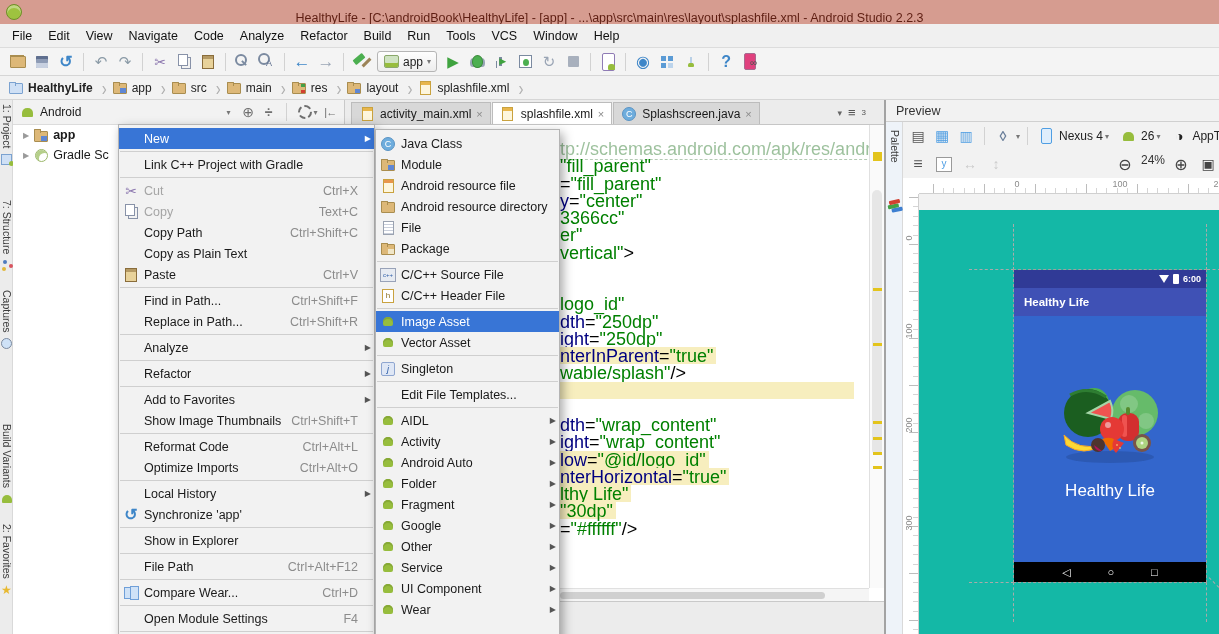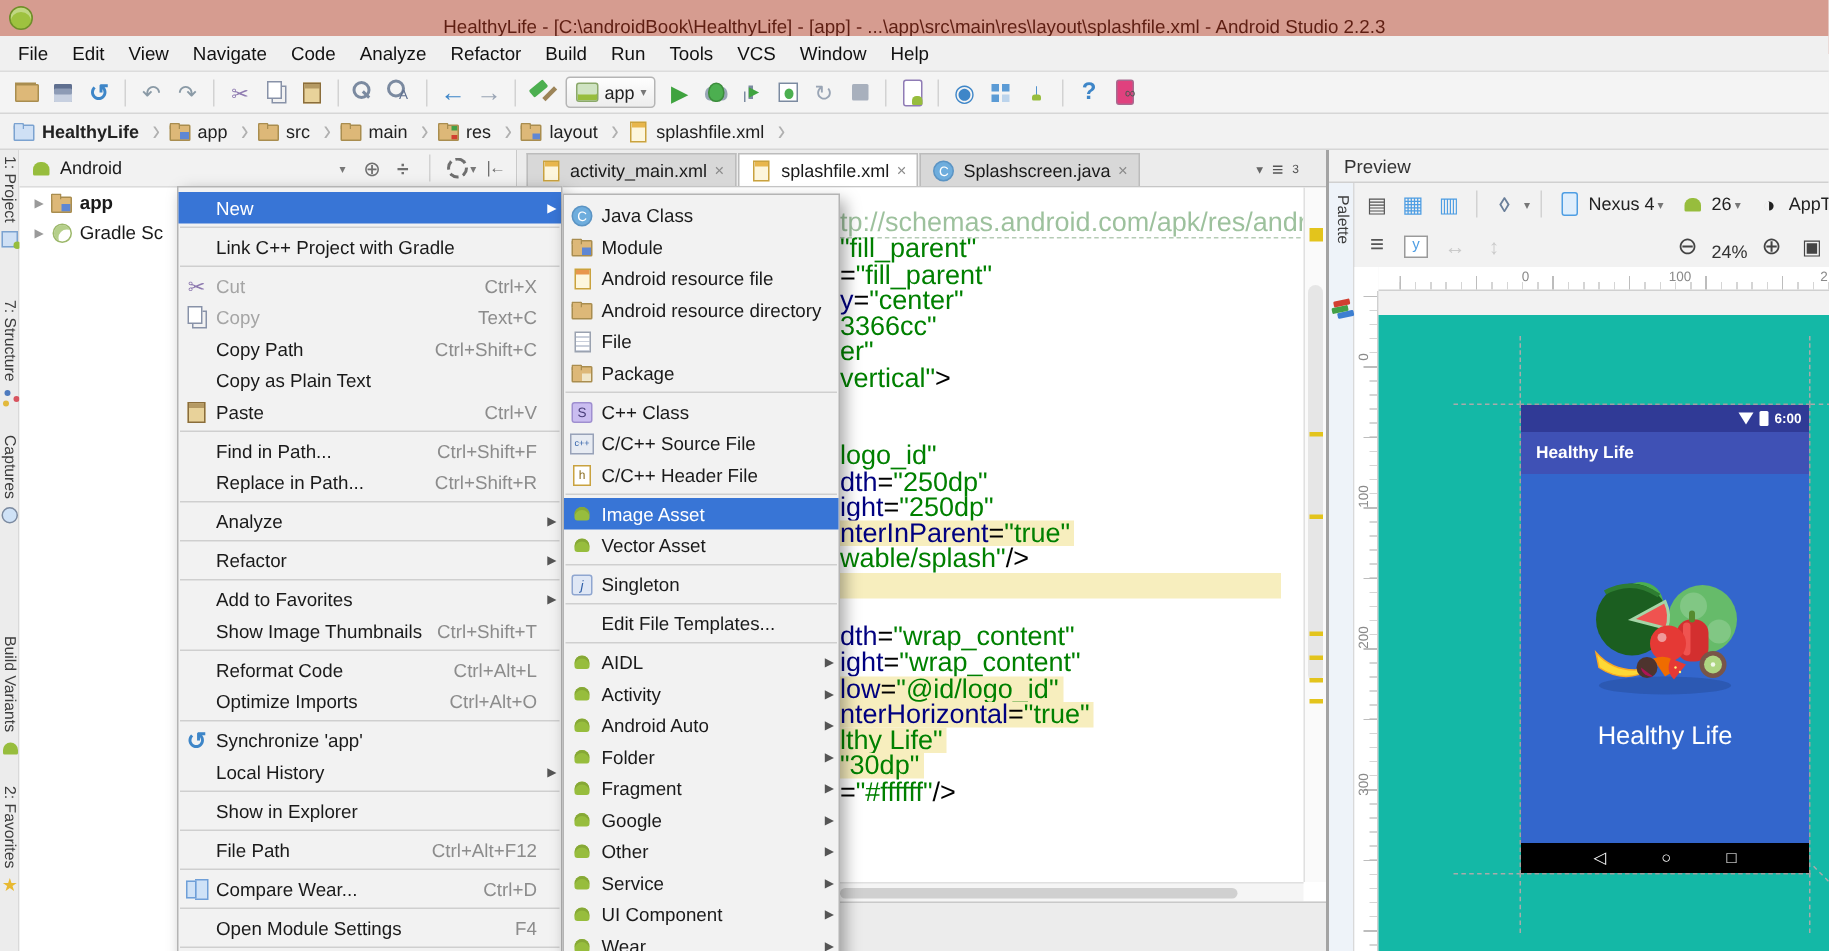--- a/index.html
+++ b/index.html
@@ -80,21 +80,21 @@
   
   #preview-panel{position:absolute;left:884px;top:100px;width:335px;height:534px;background:#f2f2f2;border-left:2px solid #a3a3a3;}
   #preview-header{height:22px;border-bottom:1px solid #d0d0d0;display:flex;align-items:center;padding-left:10px;font-size:12.5px;color:#333;}
   #palette-vtab{position:absolute;left:0;top:22px;width:17px;height:512px;border-right:1px solid #d9d9d9;background:#eef3f9;}
   #palette-vtab .vlabel{writing-mode:vertical-rl;font-size:10.5px;color:#3c3c3c;margin:8px 0 0 3px;}
   #palette-vtab .pal-ic{position:absolute;left:3px;top:78px;width:11px;height:4px;background:#d23f31;border-radius:1px;box-shadow:-2px 4px 0 #43a047,1px 8px 0 #3d7fd1;transform:rotate(-12deg);}
   #pv-toolbar1{position:absolute;left:17px;top:22px;right:0;height:28px;display:flex;align-items:center;padding-left:4px;gap:2px;overflow:hidden;}
   #pv-toolbar2{position:absolute;left:17px;top:50px;right:0;height:28px;display:flex;align-items:center;padding-left:4px;gap:4px;overflow:hidden;}
   .pvbtn{width:22px;height:22px;display:inline-flex;align-items:center;justify-content:center;position:relative;flex:none;}
   .pv-label{font-size:12px;color:#222;white-space:nowrap;}
-  #pv-zoom{margin-left:auto;display:flex;align-items:flex-end;gap:5px;padding-right:0;}
+  #pv-zoom{margin-left:auto;display:flex;align-items:flex-start;gap:5px;padding-right:0;}
   #pv-zoom .pv-label{color:#333;}
   
   #h-ruler{position:absolute;left:33px;top:78px;width:302px;height:16px;background:#fff;border-bottom:1px solid #d0d0d0;background-image:repeating-linear-gradient(to right,#bdbdbd 0 1px,transparent 1px 51px),repeating-linear-gradient(to right,#d5d5d5 0 1px,transparent 1px 10.2px);background-size:100% 9px,100% 5px;background-position:14px 100%,14px 100%;background-repeat:no-repeat;}
   #h-ruler span{position:absolute;bottom:4px;font-size:9px;color:#8a8a8a;transform:translateX(-50%);}
   #v-ruler{position:absolute;left:17px;top:94px;width:16px;height:440px;background:#fff;border-right:1px solid #d0d0d0;background-image:repeating-linear-gradient(to bottom,#bdbdbd 0 1px,transparent 1px 47px),repeating-linear-gradient(to bottom,#d5d5d5 0 1px,transparent 1px 9.4px);background-size:9px 100%,5px 100%;background-position:100% 3px,100% 3px;background-repeat:no-repeat;}
   #v-ruler span{position:absolute;right:4px;font-size:9px;color:#8a8a8a;writing-mode:vertical-rl;transform:rotate(180deg) translateY(50%);}
   #pv-corner{position:absolute;left:17px;top:78px;width:16px;height:16px;background:#fff;}
   #canvas{position:absolute;left:33px;top:110px;width:302px;height:440px;background:#14b8a6;}
   
   #phone{position:absolute;left:95px;top:60px;width:192px;height:312px;outline:1px dashed #a0a0a0;background:#3366cc;}
@@ -704,30 +704,30 @@
       <span class="ci"></span>
       <span class="mi-label">Reformat Code</span>
       <span class="mi-sc">Ctrl+Alt+L</span>
     </div>
     <div class="mi">
       <span class="ci"></span>
       <span class="mi-label">Optimize Imports</span>
       <span class="mi-sc">Ctrl+Alt+O</span>
     </div>
     <div class="menu-sep"></div>
+    <div class="mi has-sub">
+      <span class="ci"></span>
+      <span class="mi-label">Local History</span>
+      <span class="mi-sc"></span>
+    </div>
     <div class="mi">
       <span class="ci ic-sync"></span>
       <span class="mi-label">Synchronize 'app'</span>
       <span class="mi-sc"></span>
     </div>
-    <div class="mi has-sub">
-      <span class="ci"></span>
-      <span class="mi-label">Local History</span>
-      <span class="mi-sc"></span>
-    </div>
     <div class="menu-sep"></div>
     <div class="mi">
       <span class="ci"></span>
       <span class="mi-label">Show in Explorer</span>
       <span class="mi-sc"></span>
     </div>
     <div class="menu-sep"></div>
     <div class="mi">
       <span class="ci"></span>
       <span class="mi-label">File Path</span>
@@ -769,24 +769,20 @@
     <div class="mi">
       <span class="ci ic-file"></span>
       <span class="mi-label">File</span>
     </div>
     <div class="mi">
       <span class="ci ic-package"></span>
       <span class="mi-label">Package</span>
     </div>
     <div class="menu-sep"></div>
     <div class="mi">
-      <span class="ci ic-cpp-class"></span>
-      <span class="mi-label">C++ Class</span>
-    </div>
-    <div class="mi">
       <span class="ci ic-cpp-source"></span>
       <span class="mi-label">C/C++ Source File</span>
     </div>
     <div class="mi">
       <span class="ci ic-cpp-header"></span>
       <span class="mi-label">C/C++ Header File</span>
     </div>
     <div class="menu-sep"></div>
     <div class="mi selected">
       <span class="ci ic-android"></span>

